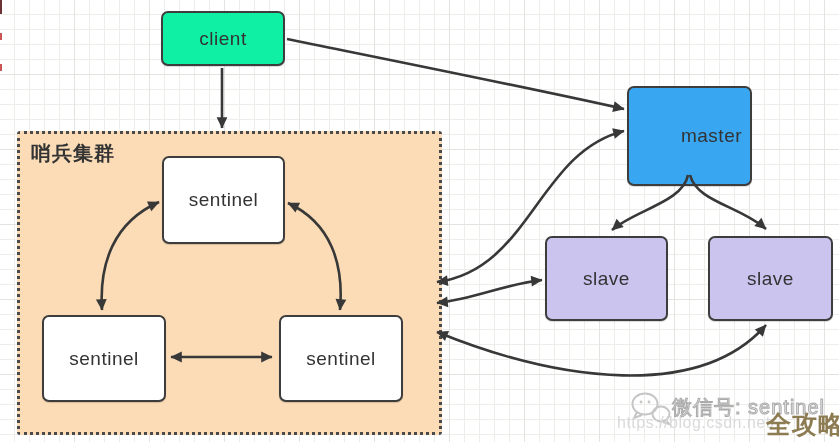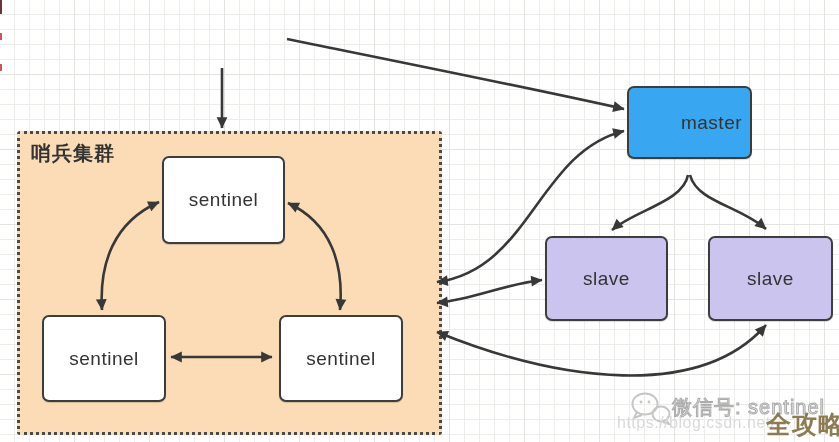--- a/index.html
+++ b/index.html
@@ -22,21 +22,21 @@
     font-size:20px;font-weight:bold;color:#333;letter-spacing:1px;
   }
   .node{
     position:absolute;display:flex;align-items:center;justify-content:center;
     border:2px solid #3d3d3d;border-radius:7px;
     font-size:19px;color:#333;letter-spacing:0.5px;
     box-shadow:0 1px 1px rgba(0,0,0,0.15);
     box-sizing:border-box;
   }
   .node-client{left:161px;top:11px;width:124px;height:55px;background:#10f0a4;}
-  .node-master{left:627px;top:86px;width:125px;height:73px;background:#38a6f0;padding-left:44px;}
+  .node-master{left:627px;top:86px;width:125px;height:100px;background:#38a6f0;padding-left:44px;}
   .node-sentinel-top{left:162px;top:156px;width:123px;height:88px;background:#ffffff;}
   .node-sentinel-left{left:42px;top:315px;width:124px;height:87px;background:#ffffff;}
   .node-sentinel-right{left:279px;top:315px;width:124px;height:87px;background:#ffffff;}
   .node-slave-left{left:545px;top:236px;width:123px;height:85px;background:#cac4ef;}
   .node-slave-right{left:708px;top:236px;width:125px;height:85px;background:#cac4ef;}
   svg.arrows{position:absolute;left:0;top:0;z-index:5;pointer-events:none;}
   svg.arrows path.link{fill:none;stroke:#383838;stroke-width:2.6px;}
   .watermark{position:absolute;left:0;top:0;width:839px;height:442px;z-index:8;pointer-events:none;}
   .wm-url{
     position:absolute;left:617px;top:414px;font-size:16px;color:#dadada;
@@ -76,20 +76,23 @@
     <path class="link" d="M 437,282 C 530,270 538,152 624,131" marker-start="url(#ah)" marker-end="url(#ah)"></path>
     <path class="link" d="M 437,303 C 475,299 505,284 542,280" marker-start="url(#ah)" marker-end="url(#ah)"></path>
     <path class="link" d="M 437,332 C 560,382 700,400 766,325" marker-start="url(#ah)" marker-end="url(#ah)"></path>
     <path class="link" d="M 688,175 C 683,202 635,210 612,230" marker-end="url(#ah)"></path>
     <path class="link" d="M 690,175 C 697,202 740,206 766,229" marker-end="url(#ah)"></path>
     <path class="link" d="M 159,202 C 114,222 99,263 102,310" marker-start="url(#ah)" marker-end="url(#ah)"></path>
     <path class="link" d="M 288,203 C 331,223 344,264 340,310" marker-start="url(#ah)" marker-end="url(#ah)"></path>
     <path class="link" d="M 171,357 L 272,357" marker-start="url(#ah)" marker-end="url(#ah)"></path>
   </svg>
 
+  <div class="node node-client">
+    <span>client</span>
+  </div>
   <div class="node node-master">
     <span>master</span>
   </div>
   <div class="node node-sentinel-top">
     <span>sentinel</span>
   </div>
   <div class="node node-sentinel-left">
     <span>sentinel</span>
   </div>
   <div class="node node-sentinel-right">

